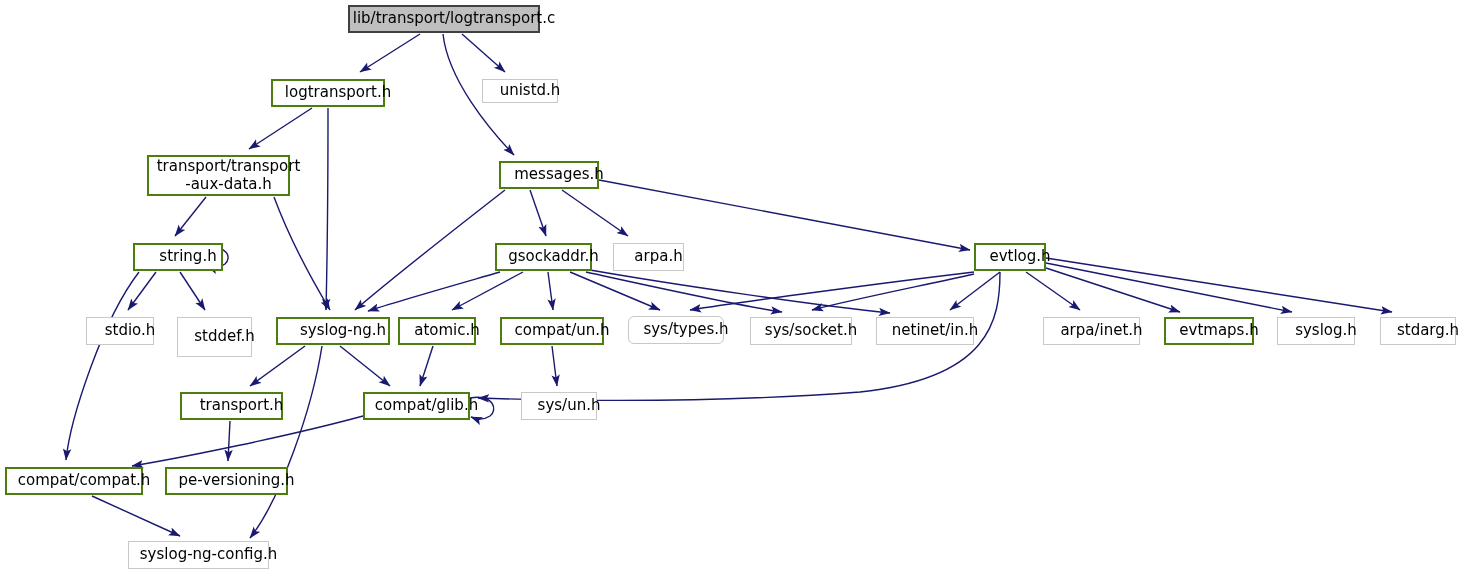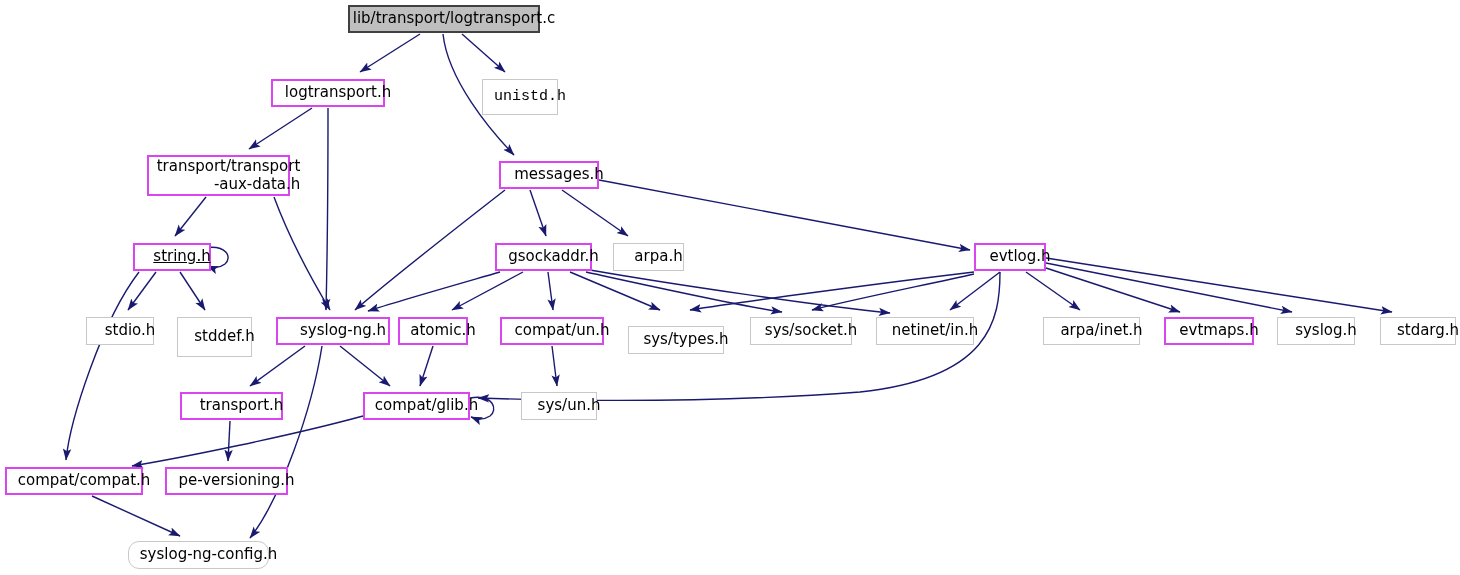--- a/index.html
+++ b/index.html
@@ -32,22 +32,21 @@
     background: #ffffff;
     border: 1px solid #c8c8c8;
     color: #000000;
     font-size: 15px;
     line-height: 1.18;
     white-space: pre;
     z-index: 5;
     padding-left: 20px;
   }
   .node.strong {
-    border: 2px solid #d946ef;
-    text-align: right;
+    border: 2px solid #4d7c0f;
   }
   .node.current {
     border: 2px solid #404040;
     background: #bfbfbf;
   }
 </style>
 </head>
 <body>
 
 <div id="graph-root">
@@ -96,41 +95,41 @@
         <path d="M 230 421 L 228 461" fill="none" stroke="#191970" stroke-width="1.4" marker-end="url(#arrowhead)"></path>
         <path d="M 470 398 C 494 394 498 410 490 416 C 484 420 476 419 471 417" fill="none" stroke="#191970" stroke-width="1.4" marker-end="url(#arrowhead)"></path>
         <path d="M 363 416 C 290 436 180 458 132 466" fill="none" stroke="#191970" stroke-width="1.4" marker-end="url(#arrowhead)"></path>
         <path d="M 92 496 L 180 536" fill="none" stroke="#191970" stroke-width="1.4" marker-end="url(#arrowhead)"></path>
       </g>
   </svg>
 
   <div id="nodes-layer">
       <div class="node current" style="left: 348px; top: 5px; width: 192px; height: 28px;"><span>lib/transport/logtransport.c</span></div>
       <div class="node strong" style="left: 271px; top: 79px; width: 114px; height: 28px;"><span>logtransport.h</span></div>
-      <div class="node " style="left: 482px; top: 79px; width: 76px; height: 36px; font-family: Liberation Mono, monospace;"><span>unistd.h</span></div>
+      <div class="node " style="left: 482px; top: 79px; width: 76px; height: 24px;"><span>unistd.h</span></div>
       <div class="node strong" style="left: 147px; top: 155px; width: 143px; height: 41px;"><span>transport/transport
 -aux-data.h</span></div>
       <div class="node strong" style="left: 499px; top: 161px; width: 100px; height: 28px;"><span>messages.h</span></div>
-      <div class="node strong" style="left: 133px; top: 243px; width: 78px; height: 28px; text-decoration: underline;"><span>string.h</span></div>
+      <div class="node strong" style="left: 133px; top: 243px; width: 90px; height: 28px;"><span>string.h</span></div>
       <div class="node strong" style="left: 495px; top: 243px; width: 97px; height: 28px;"><span>gsockaddr.h</span></div>
       <div class="node " style="left: 613px; top: 243px; width: 71px; height: 28px;"><span>arpa.h</span></div>
       <div class="node strong" style="left: 974px; top: 243px; width: 72px; height: 28px;"><span>evtlog.h</span></div>
       <div class="node " style="left: 86px; top: 317px; width: 68px; height: 28px;"><span>stdio.h</span></div>
       <div class="node " style="left: 177px; top: 317px; width: 75px; height: 40px;"><span>stddef.h</span></div>
       <div class="node strong" style="left: 276px; top: 317px; width: 114px; height: 28px;"><span>syslog-ng.h</span></div>
-      <div class="node strong" style="left: 398px; top: 317px; width: 70px; height: 28px;"><span>atomic.h</span></div>
+      <div class="node strong" style="left: 398px; top: 317px; width: 78px; height: 28px;"><span>atomic.h</span></div>
       <div class="node strong" style="left: 500px; top: 317px; width: 104px; height: 28px;"><span>compat/un.h</span></div>
-      <div class="node " style="left: 628px; top: 326px; width: 96px; height: 28px;"><span>sys/types.h</span></div>
+      <div class="node " style="left: 628px; top: 316px; width: 96px; height: 28px; border-radius: 6px;"><span>sys/types.h</span></div>
       <div class="node " style="left: 750px; top: 317px; width: 102px; height: 28px;"><span>sys/socket.h</span></div>
       <div class="node " style="left: 876px; top: 317px; width: 98px; height: 28px;"><span>netinet/in.h</span></div>
       <div class="node " style="left: 1043px; top: 317px; width: 97px; height: 28px;"><span>arpa/inet.h</span></div>
       <div class="node strong" style="left: 1164px; top: 317px; width: 90px; height: 28px;"><span>evtmaps.h</span></div>
       <div class="node " style="left: 1277px; top: 317px; width: 78px; height: 28px;"><span>syslog.h</span></div>
       <div class="node " style="left: 1380px; top: 317px; width: 76px; height: 28px;"><span>stdarg.h</span></div>
       <div class="node strong" style="left: 180px; top: 392px; width: 103px; height: 28px;"><span>transport.h</span></div>
       <div class="node strong" style="left: 363px; top: 392px; width: 107px; height: 28px;"><span>compat/glib.h</span></div>
       <div class="node " style="left: 521px; top: 392px; width: 76px; height: 28px;"><span>sys/un.h</span></div>
       <div class="node strong" style="left: 5px; top: 467px; width: 138px; height: 28px;"><span>compat/compat.h</span></div>
       <div class="node strong" style="left: 165px; top: 467px; width: 123px; height: 28px;"><span>pe-versioning.h</span></div>
-      <div class="node " style="left: 128px; top: 541px; width: 141px; height: 28px; border-radius: 11px;"><span>syslog-ng-config.h</span></div>
+      <div class="node " style="left: 128px; top: 541px; width: 141px; height: 28px;"><span>syslog-ng-config.h</span></div>
     </div>
 
 </div>
 
 </body></html>

